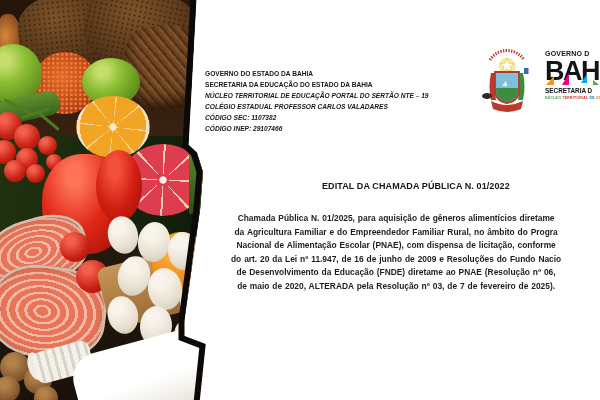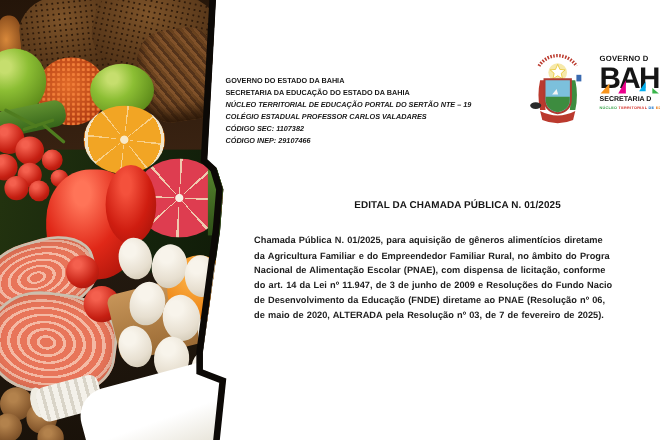--- a/index.html
+++ b/index.html
@@ -77,21 +77,21 @@
     background:linear-gradient(#5a8a30,#2f4f18);}
   .torn-line{position:absolute;left:0;top:0;width:210px;height:400px;pointer-events:none;}
 
   
   .doc-header{position:absolute;left:205px;top:69px;width:320px;
     font-size:6.6px;font-weight:bold;line-height:10.9px;color:#161616;letter-spacing:0;}
   .doc-header .it{font-style:italic;}
   .doc-title{position:absolute;left:322px;top:181px;font-size:9px;font-weight:bold;
     color:#161616;white-space:nowrap;letter-spacing:.1px;}
   .doc-body{position:absolute;left:231px;top:212px;font-size:8.4px;font-weight:bold;
-    color:#1d1d1d;line-height:13.5px;}
+    color:#1d1d1d;line-height:13.5px;text-align:center;}
   .doc-body div{white-space:nowrap;word-spacing:.6px;}
 
   
   .seal{position:absolute;left:481px;top:44px;width:52px;height:70px;}
 
   
   .gov-logo{position:absolute;left:545px;top:50px;width:120px;}
   .gov-line{font-size:7px;font-weight:bold;color:#111;letter-spacing:.2px;white-space:nowrap;}
   .bahia-word{position:relative;margin-top:1px;font-size:27px;line-height:27px;font-weight:bold;
     letter-spacing:-1.5px;color:#151515;white-space:nowrap;}
@@ -201,24 +201,24 @@
     </div>
     <div class="secretaria-line">SECRETARIA D</div>
     <div class="micro-line">
       <span style="color:#2f9e41;">NÚCLEO</span>
       <span style="color:#d22a22;">TERRITORIAL</span>
       <span style="color:#0667c4;">DE</span>
       <span style="color:#ec7b12;">ED</span>
     </div>
   </div>
 
-  <div class="doc-title">EDITAL DA CHAMADA PÚBLICA N. 01/2025</div>
+  <div class="doc-title">EDITAL DA CHAMADA PÚBLICA N. 01/2022</div>
 
   <div class="doc-body">
     <div>Chamada Pública N. 01/2025, para aquisição de gêneros alimentícios diretame</div>
     <div>da Agricultura Familiar e do Empreendedor Familiar Rural, no âmbito do Progra</div>
     <div>Nacional de Alimentação Escolar (PNAE), com dispensa de licitação, conforme</div>
-    <div>do art. 14 da Lei nº 11.947, de 3 de junho de 2009 e Resoluções do Fundo Nacio</div>
+    <div>do art. 20 da Lei nº 11.947, de 16 de junho de 2009 e Resoluções do Fundo Nacio</div>
     <div>de Desenvolvimento da Educação (FNDE) diretame ao PNAE (Resolução nº 06,</div>
     <div>de maio de 2020, ALTERADA pela Resolução nº 03, de 7 de fevereiro de 2025).</div>
   </div>
 
 </div>
 
 </body></html>

